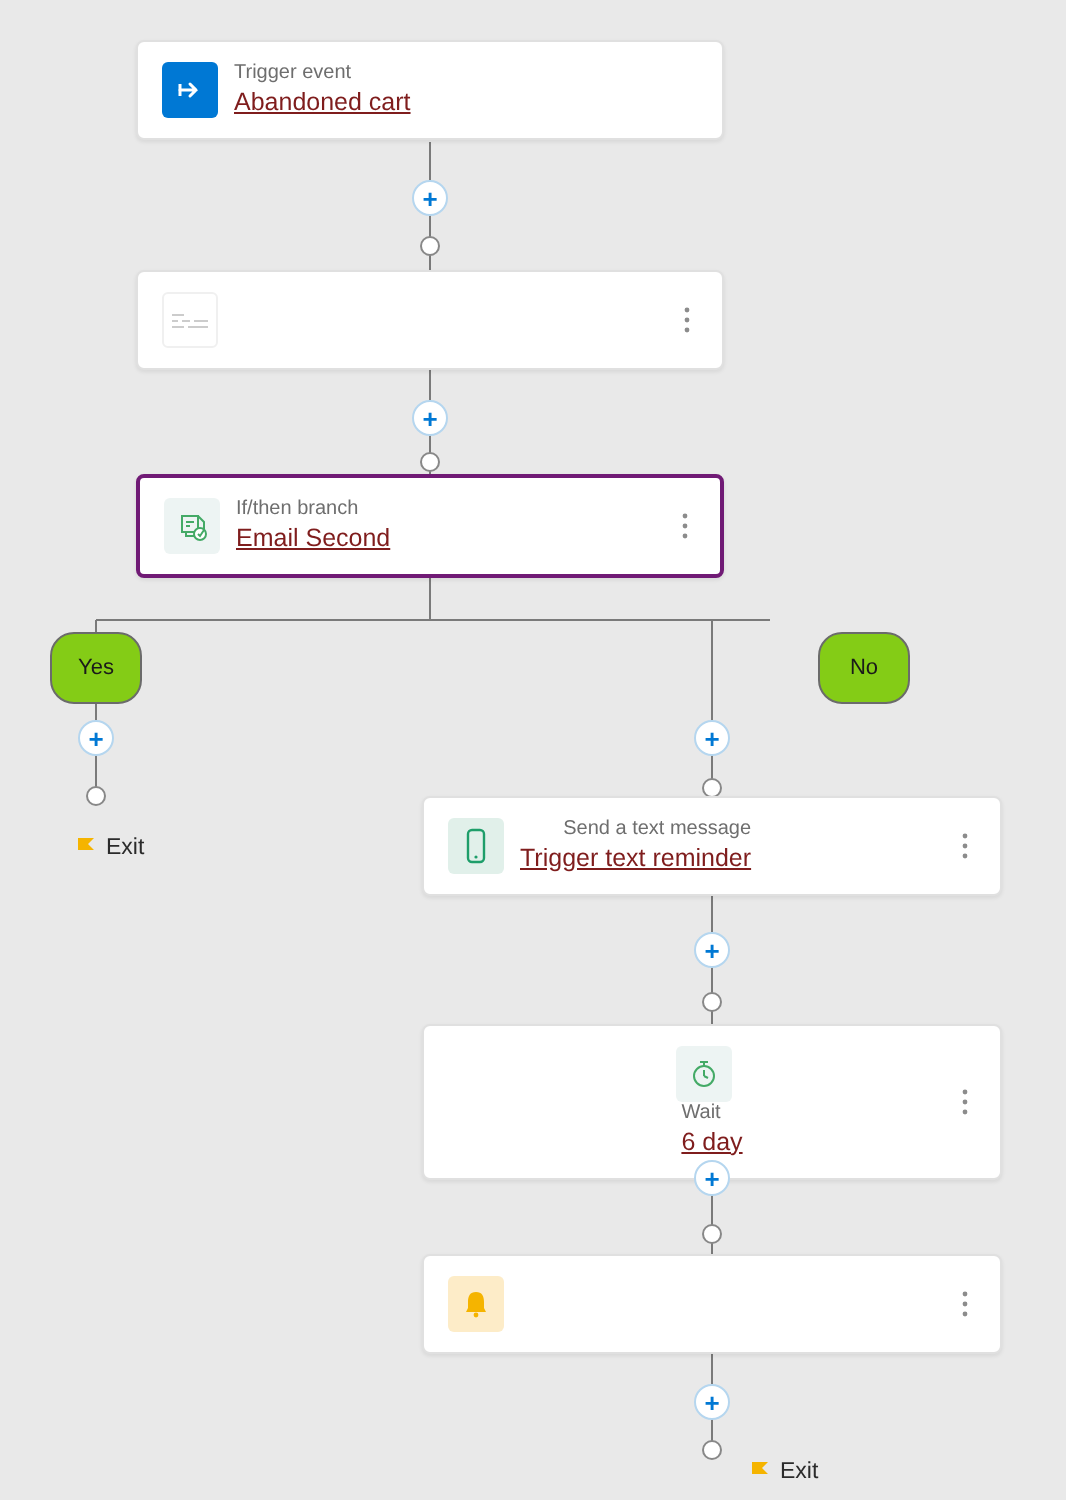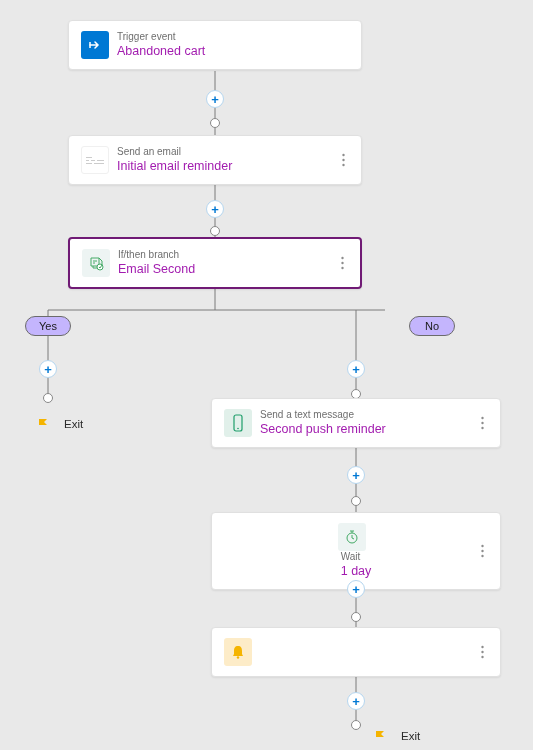--- a/index.html
+++ b/index.html
@@ -43,43 +43,44 @@
     display: flex;
     flex-direction: column;
     line-height: 1.25;
   }
   .labels .kicker {
     font-size: 10px;
     color: #6e6e6e;
   }
   .labels .title {
     font-size: 12.5px;
-    color: #a21caf;
+    color: #7f1d1d;
     font-weight: 500;
+    text-decoration: underline;
   }
   .card .menu-btn {
     position: absolute;
     right: 8px;
     top: 50%;
     transform: translateY(-50%);
     width: 20px;
     height: 20px;
     display: flex;
     align-items: center;
     justify-content: center;
     color: #767676;
     cursor: pointer;
   }
   .branch-pill {
     position: absolute;
-    background: #c4b5fd;
+    background: #84cc16;
     border: 1px solid #6b6b6b;
     border-radius: 12px;
     width: 46px;
-    height: 20px;
+    height: 36px;
     font-size: 11px;
     display: flex;
     align-items: center;
     justify-content: center;
     color: #1a1a1a;
   }
   .add-btn {
     position: absolute;
     width: 18px;
     height: 18px;
@@ -101,21 +102,21 @@
     height: 10px;
     border-radius: 50%;
     background: #fff;
     border: 1.5px solid #888;
     z-index: 2;
   }
   .exit-label {
     position: absolute;
     display: flex;
     align-items: center;
-    gap: 15px;
+    gap: 4px;
     font-size: 11.5px;
     color: #2b2b2b;
   }
   .icon-box.bg-blue { background: #0078d4; }
   .icon-box.bg-mint { background: #e1f0ea; }
   .icon-box.bg-pale { background: #edf4f3; }
   .icon-box.bg-amber { background: #fdecc8; }
   svg.connector {
     position: absolute;
     top: 0;
@@ -163,24 +164,20 @@
     <div class="icon-box" style="background:#fff;border:1px solid #f0f0f0;">
       <svg width="18" height="14" viewBox="0 0 18 14">
           <rect x="0" y="10" width="6" height="1" fill="#ccc"></rect>
           <rect x="8" y="10" width="10" height="1" fill="#ccc"></rect>
           <rect x="0" y="7" width="3" height="1" fill="#ccc"></rect>
           <rect x="5" y="7" width="4" height="1" fill="#ccc"></rect>
           <rect x="11" y="7" width="7" height="1" fill="#ccc"></rect>
           <rect x="0" y="4" width="6" height="1" fill="#ccc"></rect>
         </svg>
     </div>
-    <div class="labels">
-      <span class="kicker">Send an email</span>
-      <span class="title">Initial email reminder</span>
-    </div>
     <div class="menu-btn">
       <svg width="3" height="14" viewBox="0 0 3 14">
           <circle cx="1.5" cy="2" r="1.2" fill="#8c8c8c"></circle>
           <circle cx="1.5" cy="7" r="1.2" fill="#8c8c8c"></circle>
           <circle cx="1.5" cy="12" r="1.2" fill="#8c8c8c"></circle>
         </svg>
     </div>
   </div>
 
   <div class="add-btn z1" style="left:206px; top:200px;">+</div>
@@ -220,30 +217,30 @@
   <div class="exit-label z1" style="left:37px; top:418px;">
     <svg width="12" height="12" viewBox="0 0 12 12">
         <path d="M2 11 L2 1 L10 1 L7 4 L10 7 L2 7" fill="#f5b400"></path>
       </svg>
     <span>Exit</span>
   </div>
 
   <div class="add-btn z1" style="left:347px; top:360px;">+</div>
   <div class="end-dot z1" style="left:351px; top:389px;"></div>
 
-  <div class="card z1" style="left:211px; top:398px; width:290px;">
+  <div class="card z1" style="left:211px; top:398px; width:290px;text-align:right;">
     <div class="icon-box bg-mint">
       <svg width="12" height="18" viewBox="0 0 12 18">
           <rect x="2" y="1" width="8" height="16" rx="2" stroke="#1e9e6a" stroke-width="1.2" fill="none"></rect>
           <circle cx="6" cy="14.5" r="0.8" fill="#1e9e6a"></circle>
         </svg>
     </div>
     <div class="labels">
       <span class="kicker">Send a text message</span>
-      <span class="title">Second push reminder</span>
+      <span class="title">Trigger text reminder</span>
     </div>
     <div class="menu-btn">
       <svg width="3" height="14" viewBox="0 0 3 14">
           <circle cx="1.5" cy="2" r="1.2" fill="#8c8c8c"></circle>
           <circle cx="1.5" cy="7" r="1.2" fill="#8c8c8c"></circle>
           <circle cx="1.5" cy="12" r="1.2" fill="#8c8c8c"></circle>
         </svg>
     </div>
   </div>
 
@@ -254,21 +251,21 @@
     <div class="icon-box bg-pale">
       <svg width="16" height="16" viewBox="0 0 16 16">
           <circle cx="8" cy="9" r="5" stroke="#4a6" stroke-width="1" fill="none"></circle>
           <path d="M8 9 L8 6 M8 9 L10 10" stroke="#4a6" stroke-width="1"></path>
           <line x1="6" y1="2" x2="10" y2="2" stroke="#4a6" stroke-width="1"></line>
           <line x1="8" y1="2" x2="8" y2="4" stroke="#4a6" stroke-width="1"></line>
         </svg>
     </div>
     <div class="labels">
       <span class="kicker">Wait</span>
-      <span class="title">1 day</span>
+      <span class="title">6 day</span>
     </div>
     <div class="menu-btn">
       <svg width="3" height="14" viewBox="0 0 3 14">
           <circle cx="1.5" cy="2" r="1.2" fill="#8c8c8c"></circle>
           <circle cx="1.5" cy="7" r="1.2" fill="#8c8c8c"></circle>
           <circle cx="1.5" cy="12" r="1.2" fill="#8c8c8c"></circle>
         </svg>
     </div>
   </div>
 

